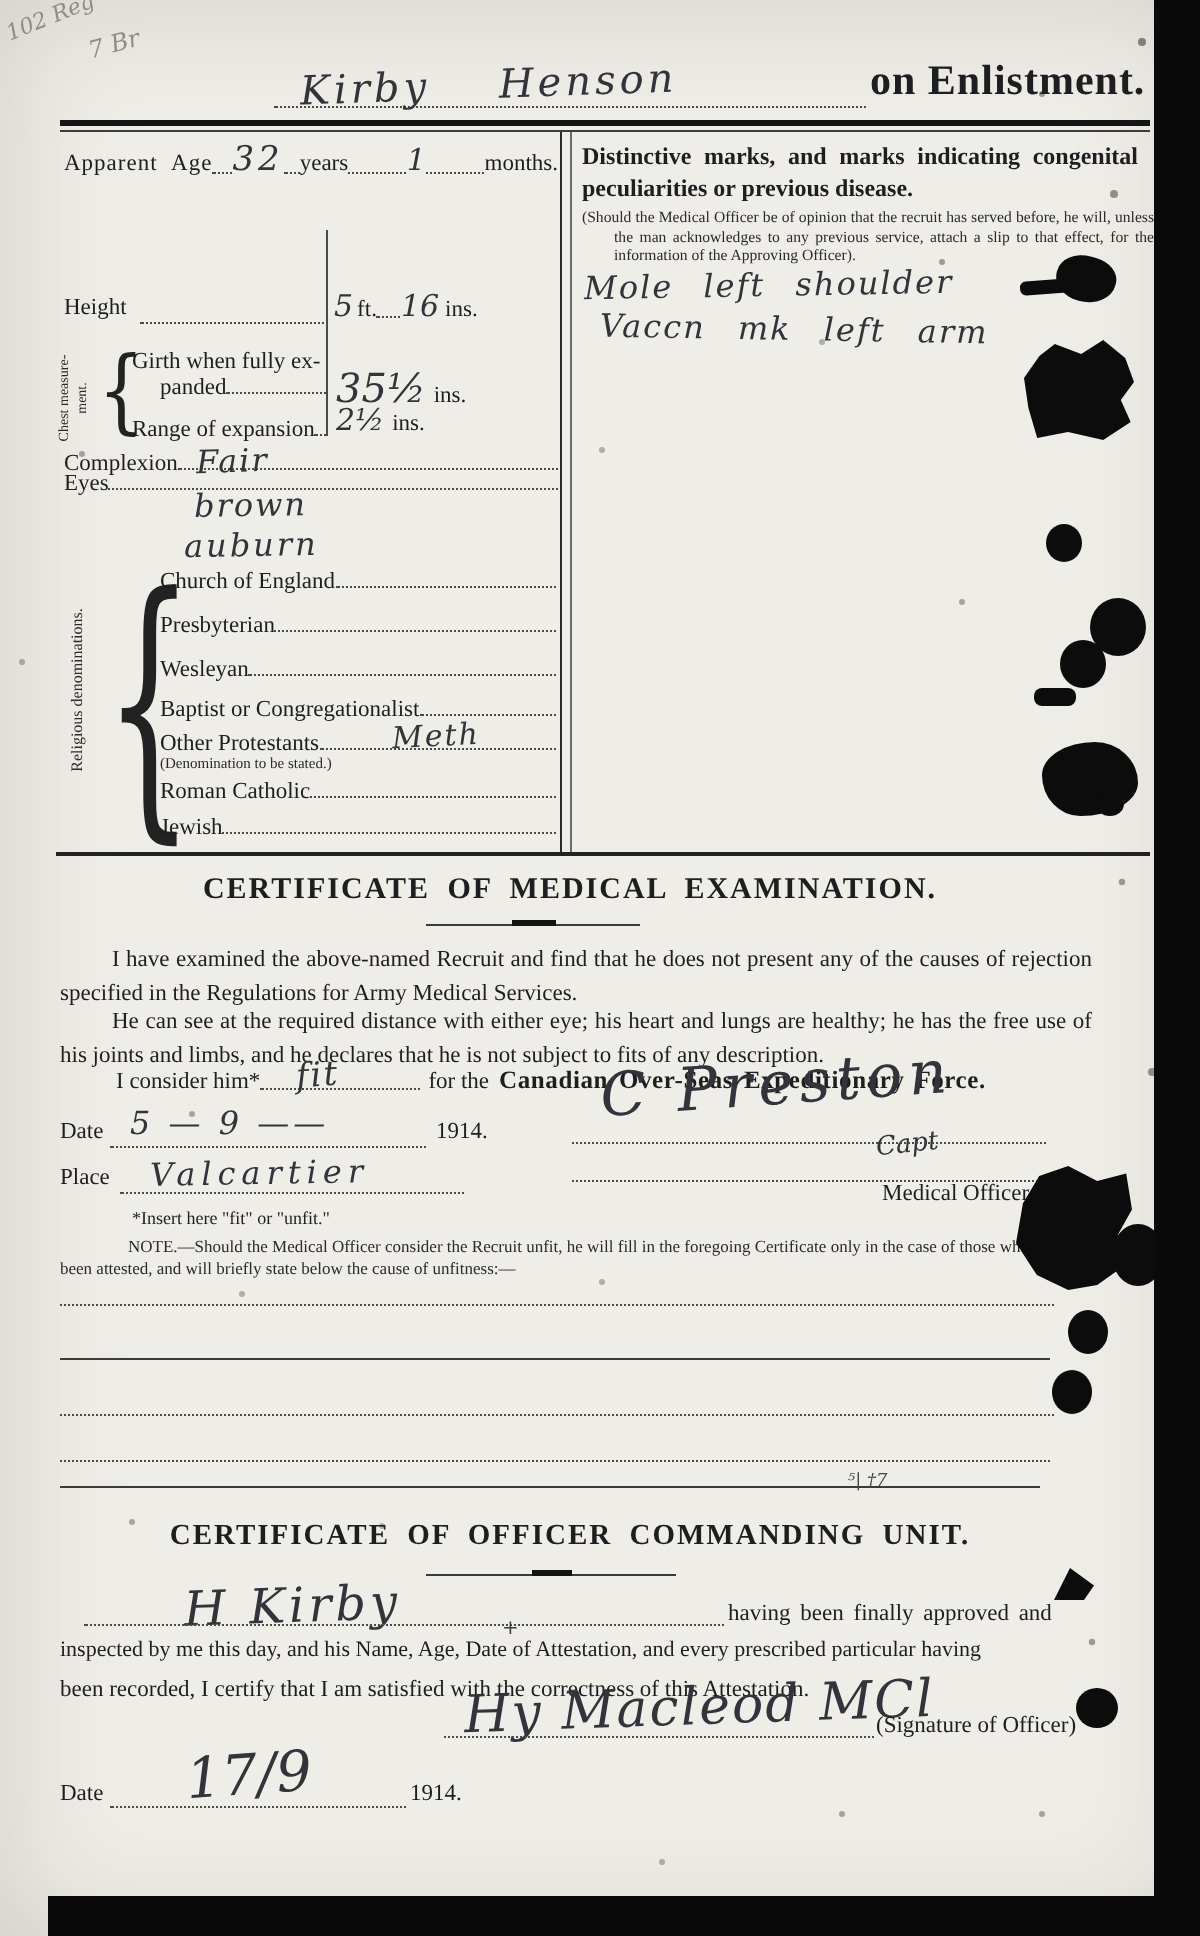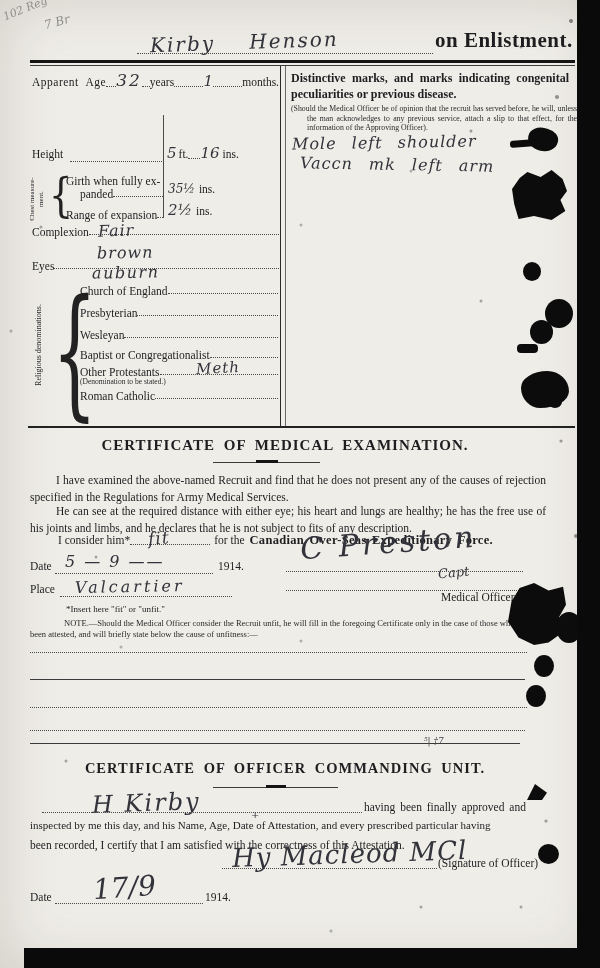--- a/index.html
+++ b/index.html
@@ -81,39 +81,39 @@
 
   <div class="abs rot small" style="left:28px;top:222px;width:46px;height:26px;font-size:7px">Chest measure- ment.</div>
   <div class="brace" style="left:46px;top:172px;font-size:46px;line-height:46px;transform:scale(.8,1)"></div>
 
   <div class="abs lbl" style="left:66px;top:175px">Girth when fully ex-</div>
   <div class="abs row lbl" style="left:80px;top:188px;width:83px">
     <span>panded</span>
     <span class="dots fill"></span>
   </div>
   <div class="abs row" style="left:168px;top:182px">
-    <span class="hw" style="font-size:12px">35½</span>
+    <span class="hw" style="font-size:20px">35½</span>
     <span class="lbl" style="margin-left:4px">ins.</span>
   </div>
   <div class="abs row lbl" style="left:66px;top:209px;width:97px">
     <span>Range of expansion</span>
     <span class="dots fill"></span>
   </div>
   <div class="abs row" style="left:168px;top:201px">
     <span class="hw" style="font-size:15px">2½</span>
     <span class="lbl" style="margin-left:4px">ins.</span>
   </div>
 
   <div class="abs row lbl" style="left:32px;top:226px;width:247px">
     <span>Complexion</span>
     <span class="dots fill"></span>
   </div>
   <span class="abs hw" style="left:98px;top:221px;font-size:16px;letter-spacing:1px;transform:rotate(-2deg)">Fair</span>
 
-  <div class="abs row lbl" style="left:32px;top:260px;width:247px">
+  <div class="abs row lbl" style="left:32px;top:236px;width:247px">
     <span>Eyes</span>
     <span class="dots fill"></span>
   </div>
   <span class="abs hw" style="left:97px;top:243px;font-size:16px;letter-spacing:1px;transform:rotate(-1deg)">brown</span>
 
   <span class="abs hw" style="left:92px;top:263px;font-size:16px;letter-spacing:1.5px;transform:rotate(-1deg)">auburn</span>
 
   <div class="abs rot small" style="left:34px;top:394px;width:98px;height:22px;font-size:8px">Religious denominations.</div>
   <div class="brace" style="left:52px;top:281px;font-size:142px;line-height:142px;transform:scale(.5,1);transform-origin:left top"></div>
 
@@ -134,20 +134,24 @@
       <span class="dots fill"></span>
   </div>
   <div class="abs row lbl" style="left:80px;top:366px;width:198px">
     <span>Other Protestants</span>
       <span class="dots fill"></span>
   </div>
   <span class="abs hw" style="left:196px;top:359px;font-size:15px;letter-spacing:1px;transform:rotate(-3deg)">Meth</span>
   <div class="abs small" style="left:80px;top:377px;font-size:7.5px">(Denomination to be stated.)</div>
   <div class="abs row lbl" style="left:80px;top:390px;width:198px">
     <span>Roman Catholic</span>
+      <span class="dots fill"></span>
+  </div>
+  <div class="abs row lbl" style="left:80px;top:408px;width:198px">
+    <span>Jewish</span>
       <span class="dots fill"></span>
   </div>
 
   <div class="abs" style="left:280px;top:66px;width:1px;height:361px;background:#2b2b2b"></div>
   <div class="abs" style="left:285px;top:66px;width:1px;height:361px;background:#6a6a6a"></div>
   <div class="rule" style="left:28px;top:426px;width:547px;height:1.5px;background:#222"></div>
 
   <div class="abs" style="left:291px;top:70px;width:278px;font-size:12px;font-weight:bold;line-height:1.35;text-align:justify">Distinctive marks, and marks indicating congenital peculiarities or previous disease.</div>
   <div class="abs small" style="left:291px;top:104px;width:270px;font-size:7.8px;padding-left:16px;text-indent:-16px;text-align:justify">(Should the Medical Officer be of opinion that the recruit has served before, he will, unless the man acknowledges to any previous service, attach a slip to that effect, for the information of the Approving Officer).</div>
   <span class="abs hw" style="left:292px;top:133px;font-size:16px;word-spacing:9px;letter-spacing:1px;transform:rotate(-1deg)">Mole left shoulder</span>

